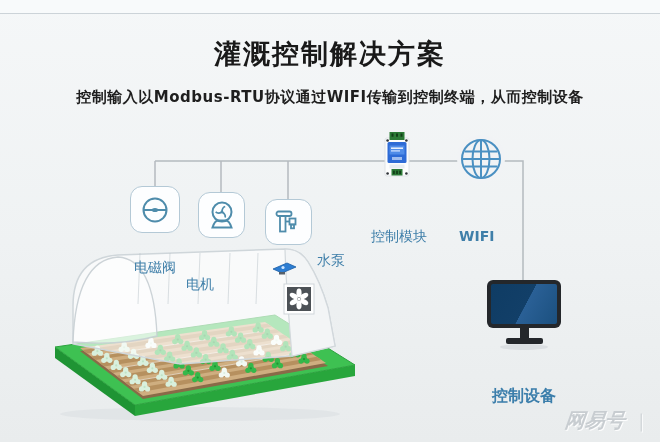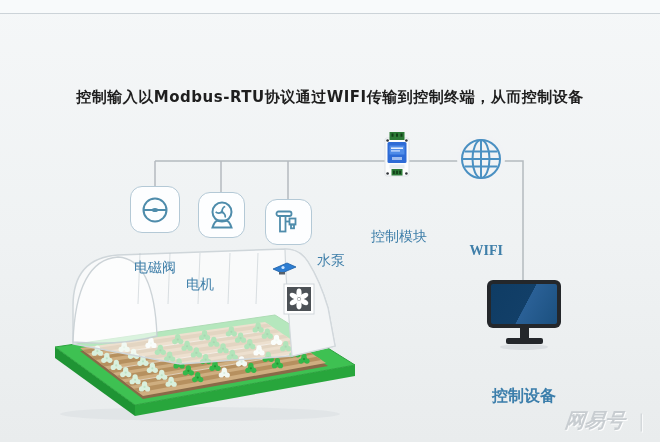--- a/index.html
+++ b/index.html
@@ -17,21 +17,21 @@
   .node-box{position:absolute;background:#fdfeff;border:1.6px solid #b4c9d6;border-radius:12px;
     display:flex;align-items:center;justify-content:center;box-sizing:border-box;}
   .box-valve{left:130px;top:186px;width:50px;height:47px;}
   .box-motor{left:198px;top:192px;width:47px;height:46px;}
   .box-pump{left:265px;top:199px;width:47px;height:46px;}
   .node-label{position:absolute;color:#3f7fa9;font-size:14px;line-height:15px;margin-top:40px;}
   .lbl-valve{left:125px;top:220px;width:60px;text-align:center;}
   .lbl-motor{left:186px;top:237px;width:47px;text-align:left;}
   .lbl-pump{left:317px;top:213px;}
   .lbl-module{left:366px;top:189px;width:66px;text-align:center;}
-  .lbl-wifi{left:459px;top:203px;width:44px;text-align:right;font-weight:600;font-family:Liberation Serif, serif;}
+  .lbl-wifi{left:459px;top:189px;width:44px;text-align:left;font-weight:600;}
   .lbl-device{left:486px;top:348px;width:76px;text-align:center;font-size:16px;font-weight:700;color:#3b7eab;}
   .module-svg{position:absolute;left:383px;top:131px;}
   .wifi-svg{position:absolute;left:456px;top:134px;}
   .greenhouse-svg{position:absolute;left:30px;top:246px;}
   
   .monitor{position:absolute;left:487px;top:280px;width:74px;height:70px;}
   .monitor .bezel{position:absolute;left:0;top:0;width:74px;height:48px;background:#24272b;border-radius:6px;}
   .monitor .screen{position:absolute;left:4px;top:4px;width:66px;height:40px;border-radius:2px;
     background:linear-gradient(118deg,#0f3c64 0%,#123f68 52%,#2a6096 52.5%,#1b507f 100%);}
   .monitor .neck{position:absolute;left:33px;top:48px;width:9px;height:11px;background:#24272b;}
@@ -43,20 +43,21 @@
   .wm-brand{font-style:italic;transform:skewX(-6deg);}
   .wm-divider{font-weight:400;font-size:18px;color:#ccd1d5;}
   .wm-account{color:#ced3d6;}
 </style>
 </head>
 <body>
 
 <div class="stage">
   <div class="topbar"></div>
 
+  <div class="page-title">灌溉控制解决方案</div>
   <div class="page-subtitle">控制输入以Modbus-RTU协议通过WIFI传输到控制终端，从而控制设备</div>
 
   <svg class="wires" width="660" height="442">
     <g fill="none" stroke="#b4babf" stroke-width="1.5">
       <path d="M155,161 H523 V281"></path>
       <path d="M155,161 V187"></path>
       <path d="M221,161 V193"></path>
       <path d="M288,161 V200"></path>
     </g>
   </svg>

